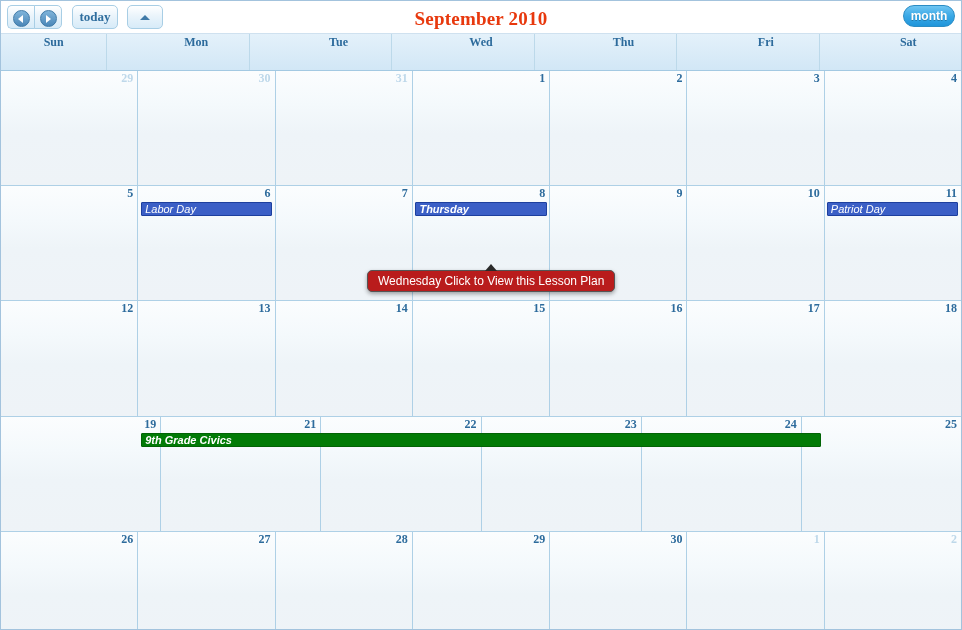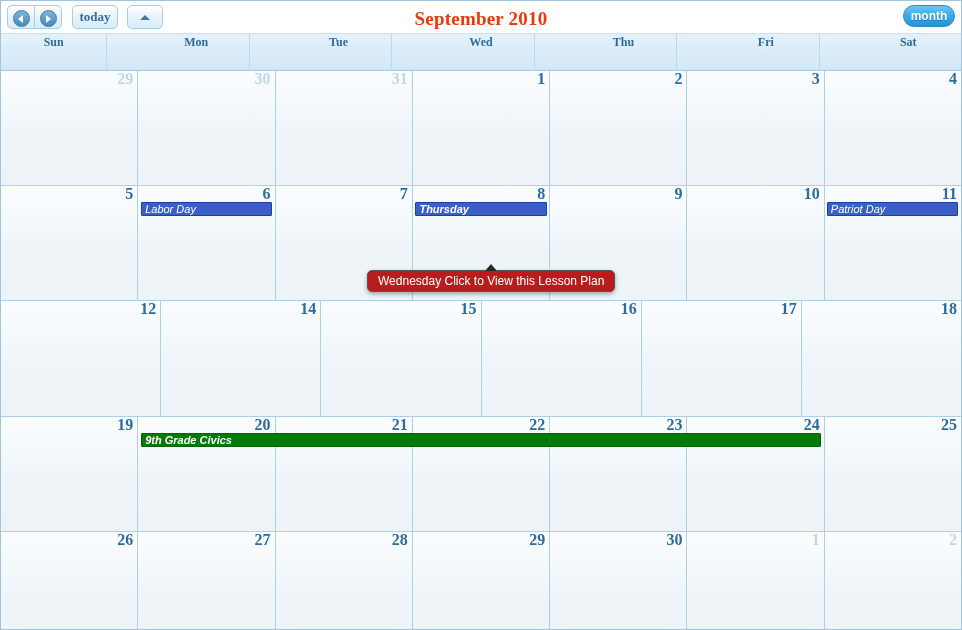--- a/index.html
+++ b/index.html
@@ -164,21 +164,21 @@
     box-sizing: border-box;
     border-right: 1px solid #aed0e6;
     background: linear-gradient(to bottom, #fbfdfe 0%, #f4f9fc 30%, #eef4f8 55%, #eef3f7 100%);
   }
   .daycell:last-child { border-right: none; }
 
   .daynum {
     position: absolute;
     top: 1px; right: 4px;
     font-family: "Liberation Serif", serif;
-    font-size: 16px;
+    font-size: 12px;
     font-weight: bold;
     color: #2d6b9c;
     line-height: 13px;
   }
   .daycell.other .daynum { color: #bed8ea; }
 
   
   .ev-layer {
     position: absolute;
     left: 0; right: 0; top: 0; bottom: 0;
@@ -322,41 +322,41 @@
         </div>
         <div class="daycell">
           <div class="daynum">11</div>
         </div>
       </div>
       <div class="week">
         <div class="daycell">
           <div class="daynum">12</div>
         </div>
         <div class="daycell">
+          <div class="daynum">13</div>
+        </div>
+        <div class="daycell">
           <div class="daynum">14</div>
         </div>
         <div class="daycell">
           <div class="daynum">15</div>
         </div>
         <div class="daycell">
           <div class="daynum">16</div>
         </div>
         <div class="daycell">
           <div class="daynum">17</div>
         </div>
         <div class="daycell">
           <div class="daynum">18</div>
         </div>
       </div>
       <div class="week">
         <div class="daycell">
           <div class="daynum">19</div>
-        </div>
-        <div class="daycell">
-          <div class="daynum">20</div>
         </div>
         <div class="daycell">
           <div class="daynum">21</div>
         </div>
         <div class="daycell">
           <div class="daynum">22</div>
         </div>
         <div class="daycell">
           <div class="daynum">23</div>
         </div>

